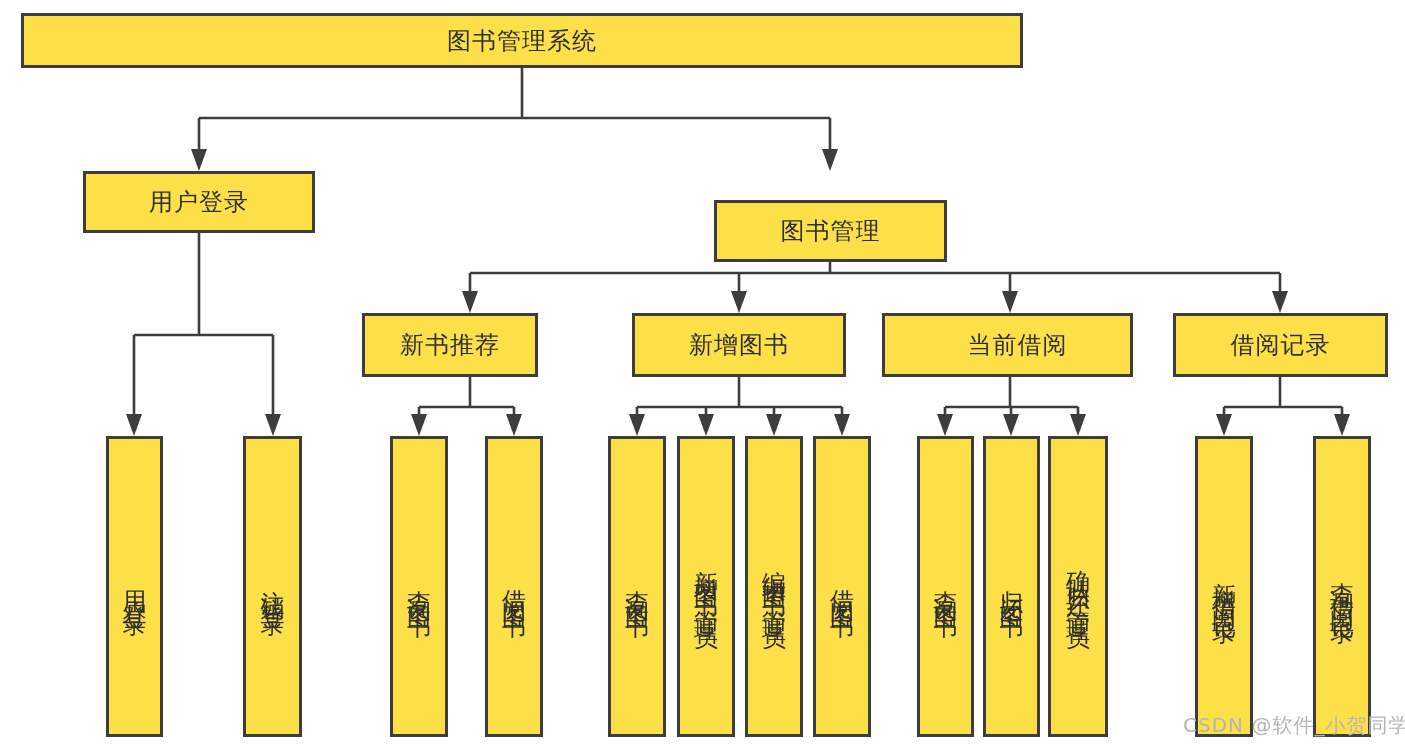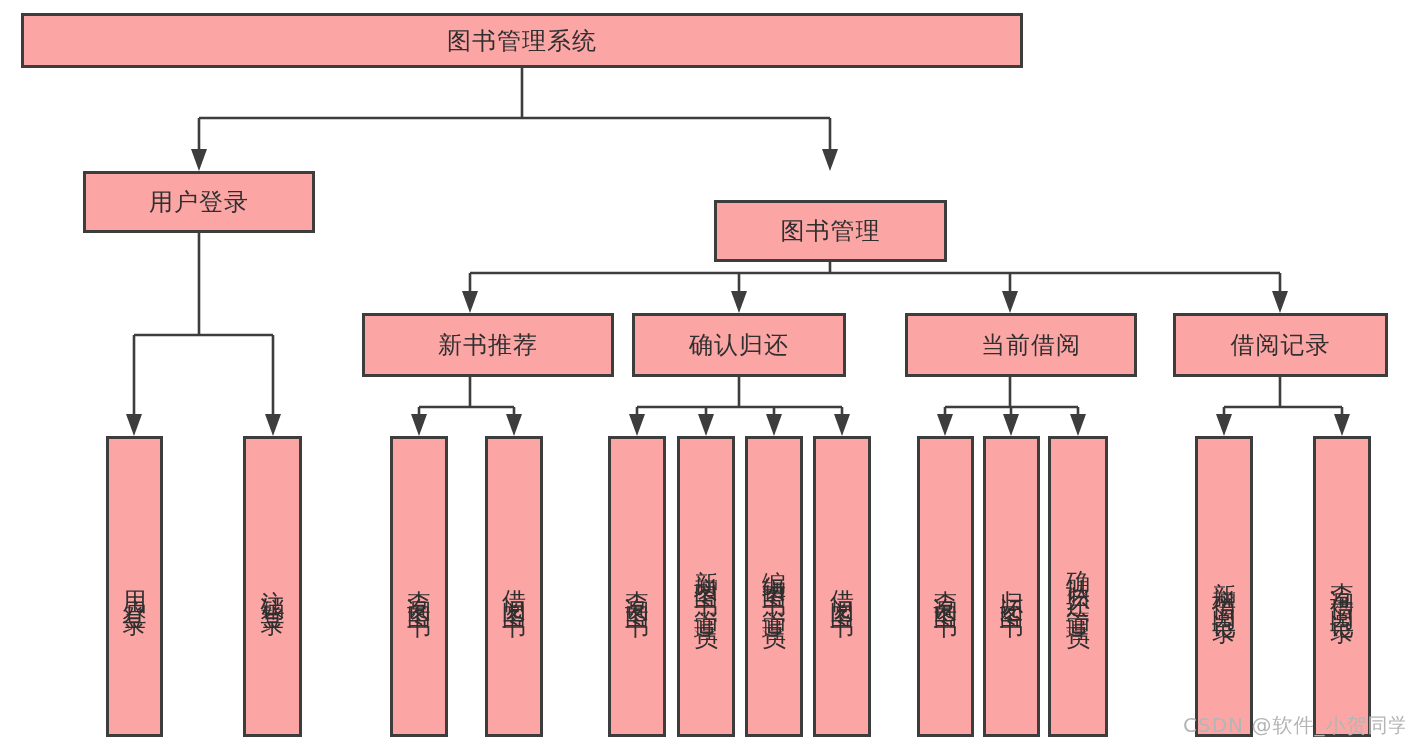--- a/index.html
+++ b/index.html
@@ -23,21 +23,21 @@
     stroke: #3d3d3d;
     stroke-width: 2.6;
     fill: none;
   }
   svg.connectors polygon { fill: #3d3d3d; }
 
   .box {
     position: absolute;
     box-sizing: border-box;
     border: 3px solid #3d3d3d;
-    background: #fca5a5;
+    background: #fde047;
     display: flex;
     align-items: center;
     justify-content: center;
     color: #2f2f2f;
   }
   .hlabel {
     font-size: 24px;
     letter-spacing: 1px;
     white-space: nowrap;
   }
@@ -101,27 +101,27 @@
     <span class="hlabel">图书管理系统</span>
   </div>
 
   <div class="box" style="left:83px; top:171px; width:232px; height:62px;">
     <span class="hlabel">用户登录</span>
   </div>
   <div class="box" style="left:714px; top:171px; width:233px; height:62px;margin-top:29px;">
     <span class="hlabel">图书管理</span>
   </div>
 
-  <div class="box" style="left:362px; top:313px; width:252px; height:64px;">
+  <div class="box" style="left:362px; top:313px; width:176px; height:64px;">
     <span class="hlabel">新书推荐</span>
   </div>
   <div class="box" style="left:632px; top:313px; width:214px; height:64px;">
-    <span class="hlabel">确认归还</span>
+    <span class="hlabel">新增图书</span>
   </div>
-  <div class="box" style="left:905px; top:313px; width:232px; height:64px;padding-left:20px;">
+  <div class="box" style="left:882px; top:313px; width:251px; height:64px;padding-left:20px;">
     <span class="hlabel">当前借阅</span>
   </div>
   <div class="box" style="left:1173px; top:313px; width:215px; height:64px;">
     <span class="hlabel">借阅记录</span>
   </div>
 
   <div class="box" style="left:106px; top:436px; width:57px; height:301px;">
     <span class="vlabel">用户登录</span>
   </div>
   <div class="box" style="left:243px; top:436px; width:59px; height:301px;">

